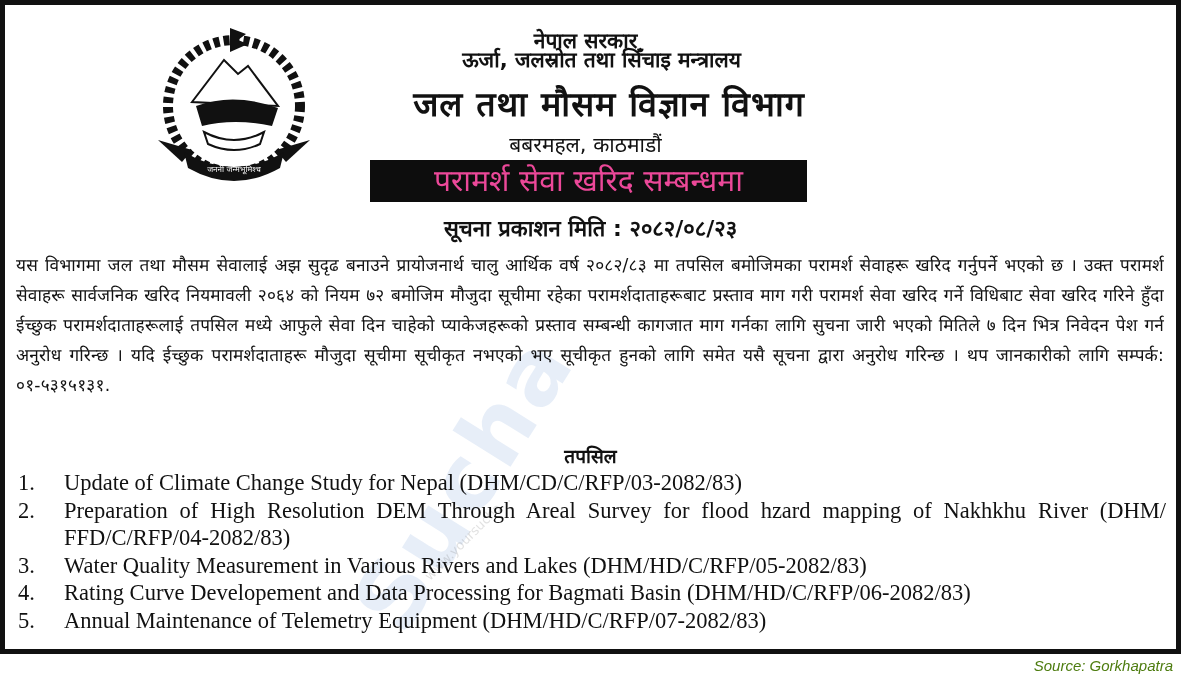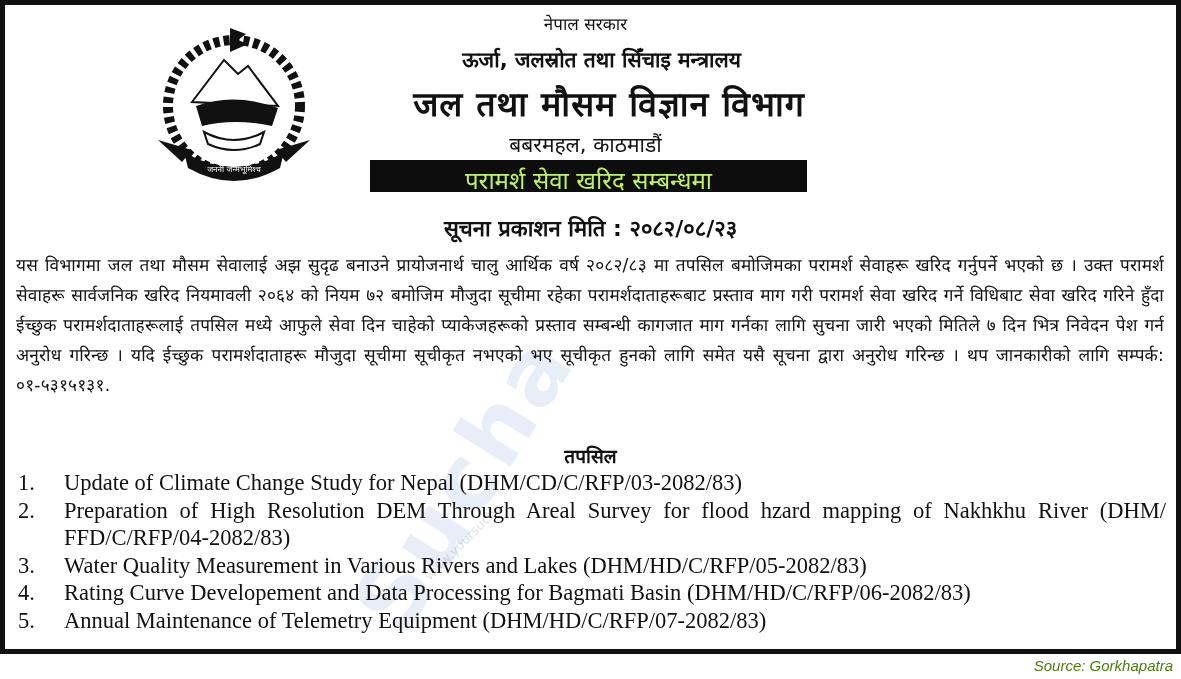--- a/index.html
+++ b/index.html
@@ -18,27 +18,27 @@
   }
   .wm-url {
     position: absolute; left: 410px; top: 530px; transform: rotate(-45deg);
     font-family: "DejaVu Sans", sans-serif; font-size: 13px; color: rgba(120,120,120,0.22);
     pointer-events: none; white-space: nowrap;
   }
   .emblem {
     position: absolute; left: 152px; top: 22px; width: 164px; height: 164px;
   }
   .header { position: absolute; left: 0; top: 2px; width: 1171px; text-align: center; font-family: "DejaVu Sans", sans-serif; }
-  .h-gov { position: absolute; left: 0; right: 0; top: 10px; font-size: 17px; font-weight: normal; }
+  .h-gov { position: absolute; left: 0; right: 0; top: 24px; font-size: 21px; font-weight: bold; }
   .h-ministry { position: absolute; left: 0; right: 0; top: 43px; font-size: 21px; font-weight: bold; padding-left: 32px; }
   .h-dept { position: absolute; left: 0; right: 0; top: 78px; font-size: 34px; font-weight: bold; letter-spacing: 1px; padding-left: 47px; }
   .h-addr { position: absolute; left: 0; right: 0; top: 128px; font-size: 21px; font-weight: normal; }
   .title-bar {
-    position: absolute; left: 370px; top: 160px; width: 437px; height: 32px;
-    background: #0d0d0d; color: #bef264; text-align: center; font-size: 24px; line-height: 42px;
+    position: absolute; left: 370px; top: 160px; width: 437px; height: 42px;
+    background: #0d0d0d; color: #ec4899; text-align: center; font-size: 30px; line-height: 42px;
     font-family: "DejaVu Sans", sans-serif;
   }
   .pub-date {
     position: absolute; left: 0; width: 1181px; top: 212px; text-align: center;
     font-size: 22px; font-weight: bold; font-family: "DejaVu Sans", sans-serif;
   }
   .body-text {
     position: absolute; left: 16px; top: 250px; width: 1148px;
     font-family: "DejaVu Sans", sans-serif; font-size: 17.2px; line-height: 30px;
     text-align: justify; letter-spacing: 0.2px;

